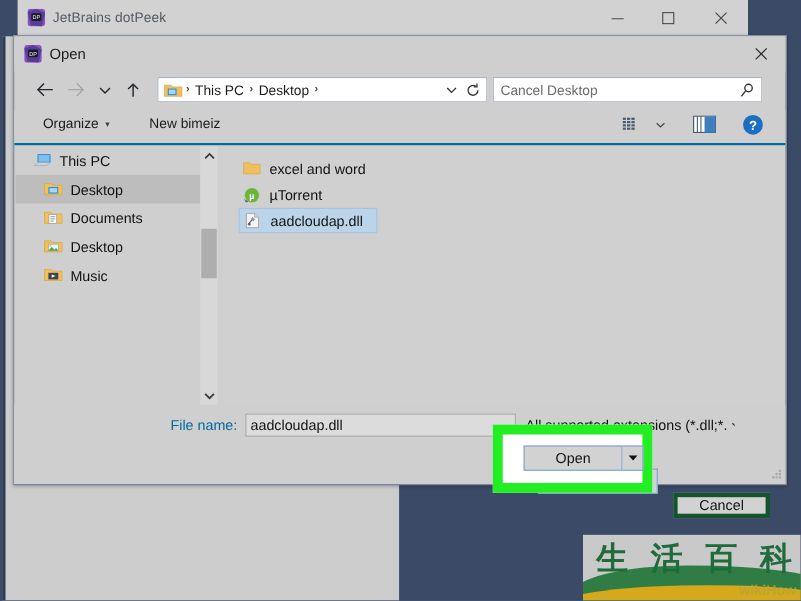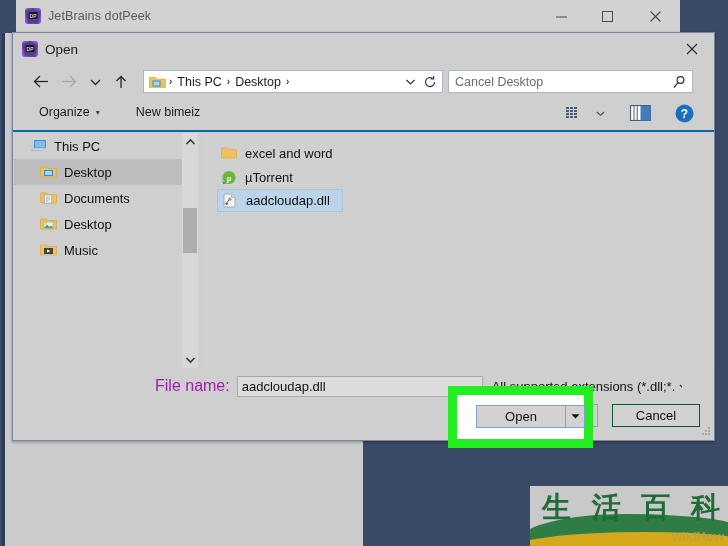--- a/index.html
+++ b/index.html
@@ -170,21 +170,21 @@
   
   .bottom {
     position: absolute; left: 0; right: 0; bottom: 0; height: 72px;
     background: #cfcfcf;
   }
   .filename-row {
     position: absolute; left: 0; top: 6px; right: 0; height: 24px;
     display: flex; align-items: center;
   }
   .filename-label {
-    font-size: 16px; color: #a21caf; margin-left: 142px; margin-right: 7px;
+    font-size: 13px; color: #0369a1; margin-left: 142px; margin-right: 7px;
   }
   .filename-input {
     width: 246px; height: 21px; background: #dcdcdc;
     border: 1px solid #a9a9a9;
     font-size: 13px; color: #111; padding: 0 4px; line-height: 19px;
   }
   .filetype-select {
     width: 192px; height: 21px; margin-left: 7px;
     background: #cfcfcf; border: none;
     font-size: 13px; color: #111;
@@ -204,23 +204,23 @@
     display: flex; align-items: center; justify-content: center;
   }
   .btn-open-arrow {
     width: 19px; height: 23px; background: #d2d2d2;
     border: 1px solid #7da2ce; border-left: none;
     display: flex; align-items: center; justify-content: center;
     font-size: 8px; color: #111;
   }
   .btn-cancel {
     width: 88px; height: 23px; margin-left: 14px;
-    background: #d2d2d2; border: 1px solid #14532d;
+    background: #d2d2d2; border: 4px solid #14532d;
     font-size: 13px; color: #111;
-    display: flex; align-items: center; justify-content: center;
+    display: flex; align-items: center; justify-content: center; margin-top: 44px;
   }
 
   .resize-grip {
     position: absolute; right: 3px; bottom: 3px; width: 12px; height: 12px;
     opacity: .55;
   }
 
   
   .annot-box {
     position: absolute; left: 448px; top: 386px; width: 145px; height: 62px;

